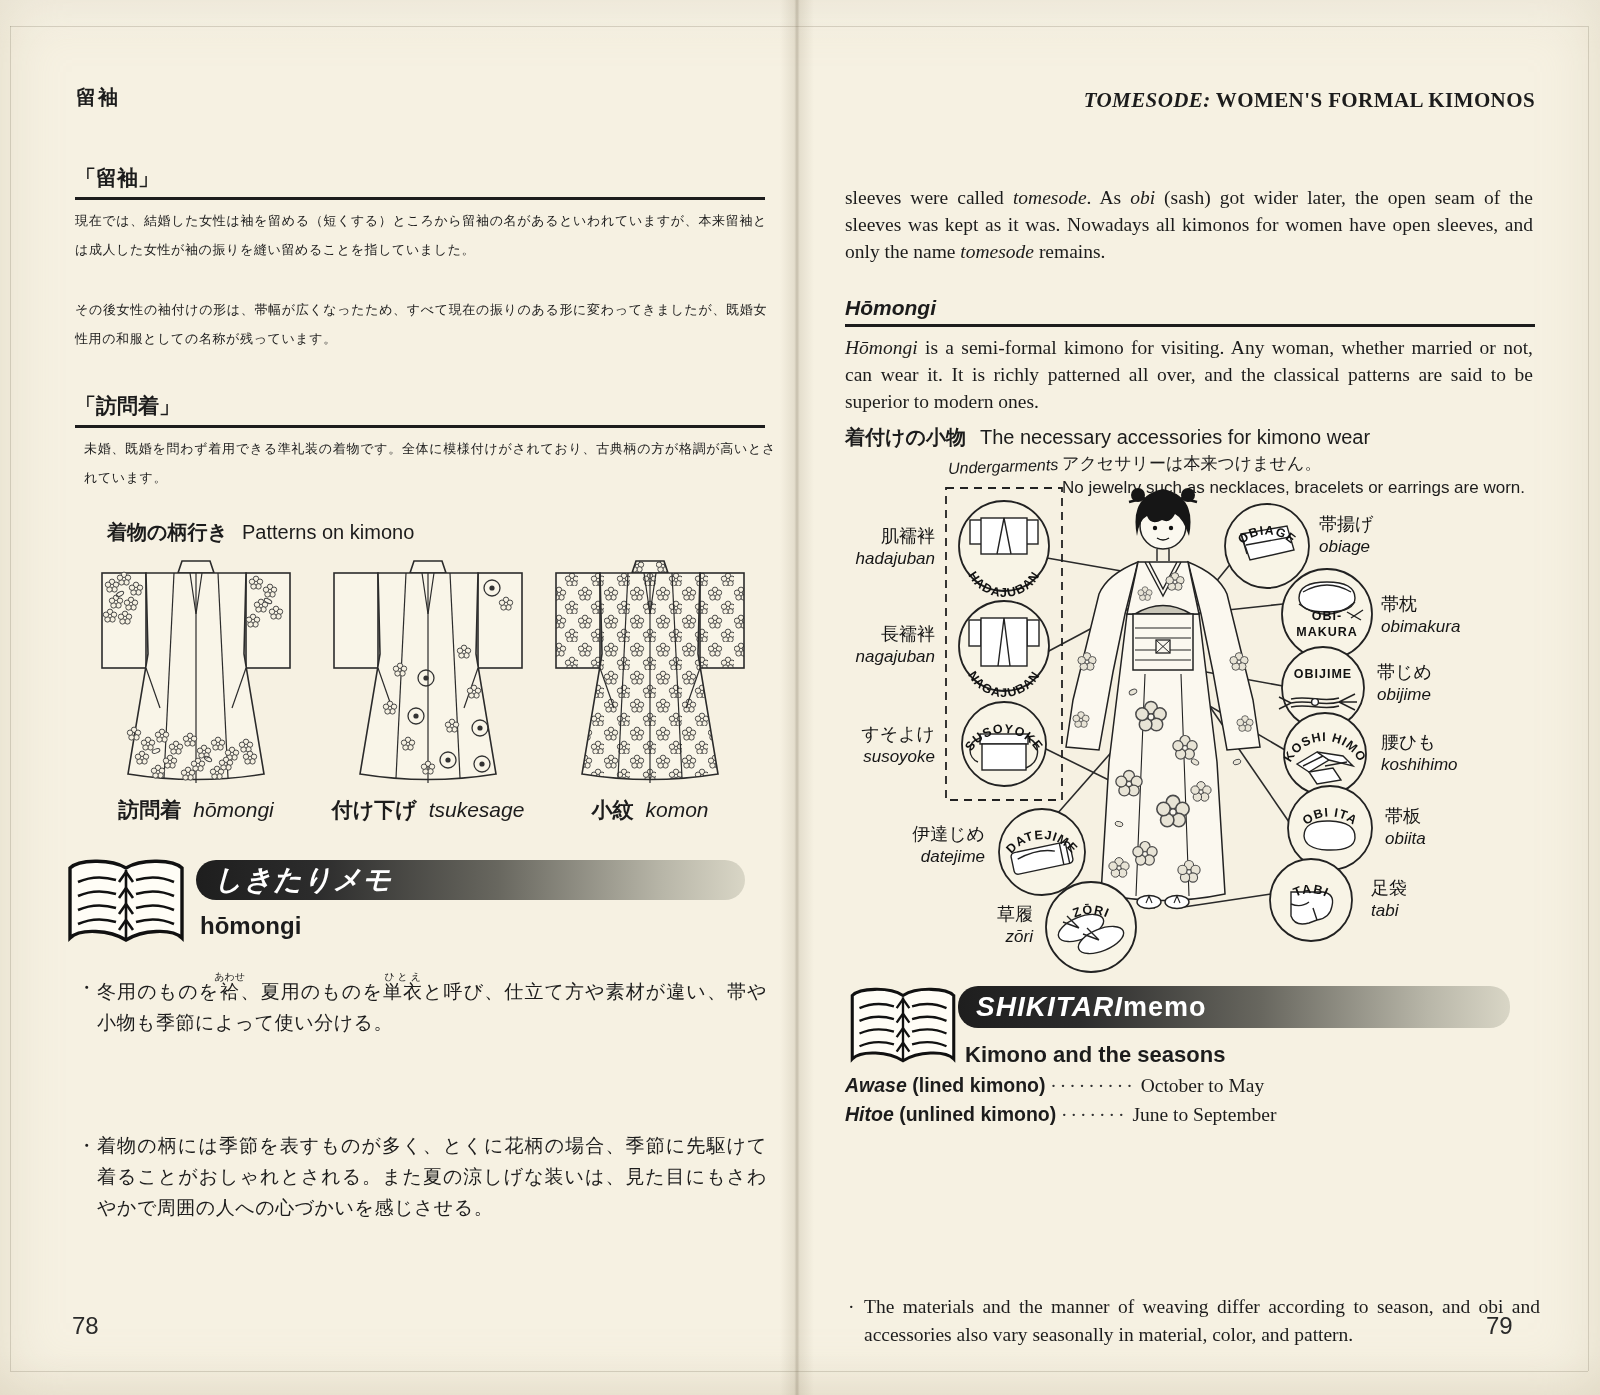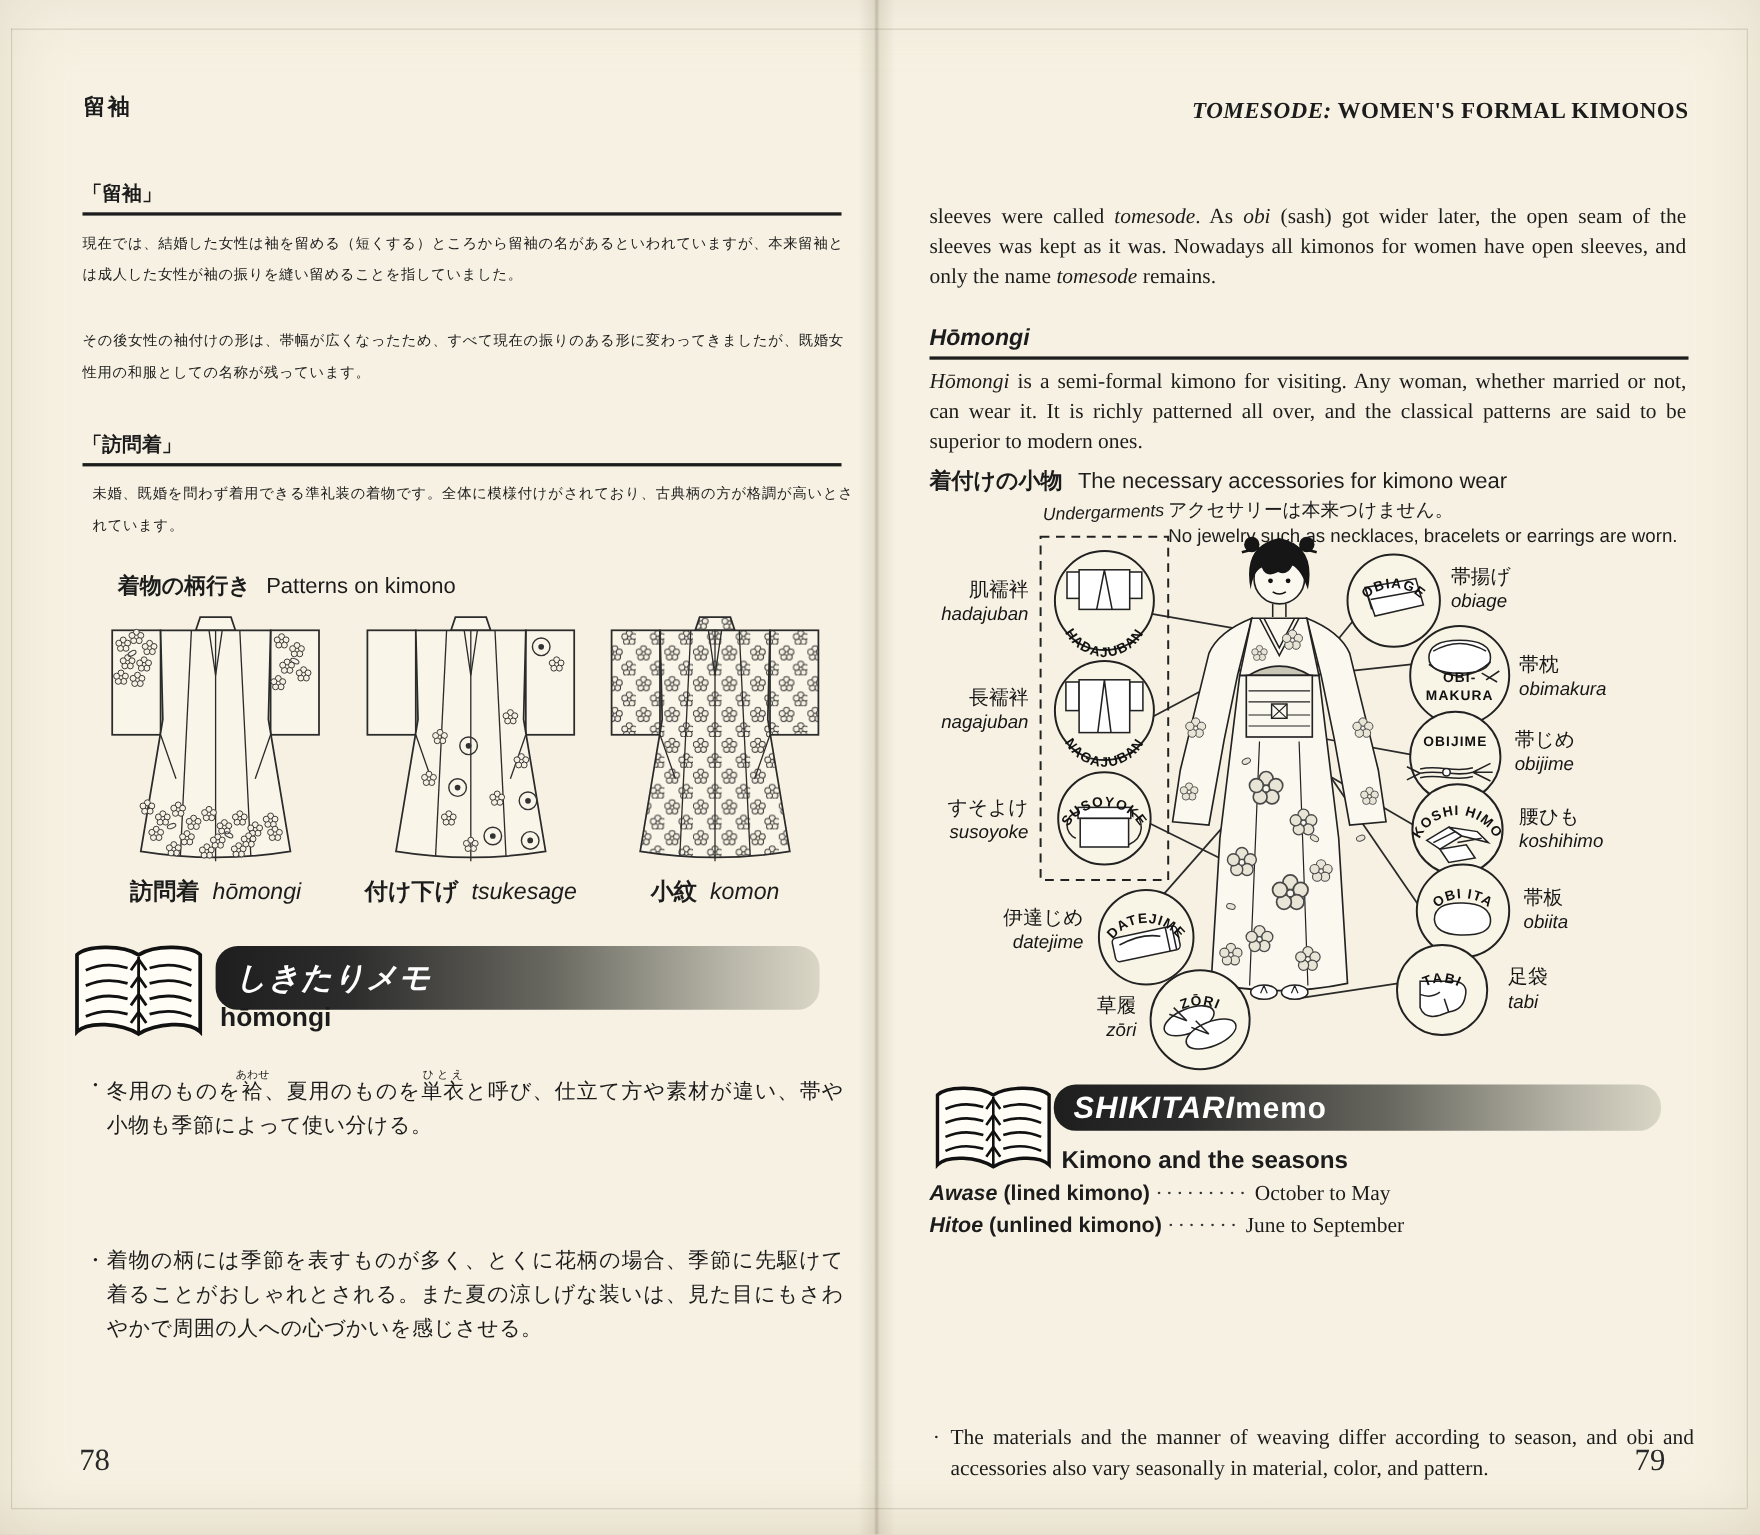--- a/index.html
+++ b/index.html
@@ -16,43 +16,43 @@
   }
   .gutter{
     position:absolute;left:780px;top:0;width:34px;height:1395px;
     background:linear-gradient(90deg,rgba(150,138,112,0) 0%,rgba(150,138,112,.18) 42%,rgba(120,108,84,.38) 50%,rgba(150,138,112,.18) 58%,rgba(150,138,112,0) 100%);
   }
   .edge{position:absolute;background:rgba(120,110,90,.25);}
   .abs{position:absolute;}
   
   .jp-runhead{font-family:"Liberation Sans","DejaVu Sans",sans-serif;font-weight:bold;font-size:20px;letter-spacing:2px;}
   .jp-sechead{
-    font-family:"Liberation Sans","DejaVu Sans",sans-serif;font-weight:bold;font-size:18px;
+    font-family:"Liberation Sans","DejaVu Sans",sans-serif;font-weight:bold;font-size:21px;
     width:690px;border-bottom:3px solid #1d1d1d;padding-bottom:5px;
   }
   .jp-body{font-size:13px;line-height:29px;letter-spacing:.6px;width:692px;text-align:justify;}
   .cap-row{font-size:20px;}
   .cap-jp{font-family:"Liberation Sans","DejaVu Sans",sans-serif;font-weight:bold;}
   .cap-en{font-family:"Liberation Sans","DejaVu Sans",sans-serif;margin-left:14px;}
   .fig-cap{width:196px;text-align:center;font-size:21px;}
   .fig-cap .jp{font-family:"Liberation Sans","DejaVu Sans",sans-serif;font-weight:bold;}
   .fig-cap .ro{font-family:"Liberation Sans","DejaVu Sans",sans-serif;font-style:italic;margin-left:12px;}
   .banner{
-    height:58px;border-radius:20px;
+    height:40px;border-radius:20px;
     background:linear-gradient(90deg,#1e1e1e 0%,#2c2c2c 22%,#68675f 55%,#b8b6a8 85%,#d9d6c6 100%);
     color:#ffffff;font-family:"Liberation Sans","DejaVu Sans",sans-serif;
     font-weight:bold;display:flex;align-items:center;padding-left:18px;box-sizing:border-box;
   }
   .banner .b-italic{font-style:italic;font-size:28px;letter-spacing:1px;}
   .banner .b-plain{font-size:27px;letter-spacing:1px;}
   .memo-sub{font-family:"Liberation Sans","DejaVu Sans",sans-serif;font-weight:bold;}
   .jp-bullet{position:relative;padding-left:22px;width:670px;font-size:19px;line-height:31px;letter-spacing:.5px;text-align:justify;}
   .jp-bullet .mark{position:absolute;left:2px;top:0;}
   ruby rt{font-size:10px;letter-spacing:0;}
-  .pageno{font-family:Liberation Serif, serif;font-size:28px;color:#2a2a2a;}
+  .pageno{font-family:Liberation Sans, sans-serif;font-size:24px;color:#2a2a2a;}
   
   .run-right{font-size:21px;font-weight:bold;width:690px;text-align:right;letter-spacing:.4px;}
   .run-right .it{font-style:italic;}
   .en-body{font-size:19.5px;line-height:27px;width:688px;text-align:justify;}
   .en-body .it{font-style:italic;}
   .en-sechead{
     font-family:"Liberation Sans","DejaVu Sans",sans-serif;font-weight:bold;font-style:italic;font-size:21px;
     width:690px;border-bottom:3px solid #1d1d1d;padding-bottom:4px;
   }
   .note{font-family:"Liberation Sans","DejaVu Sans",sans-serif;font-size:17px;line-height:24px;}

